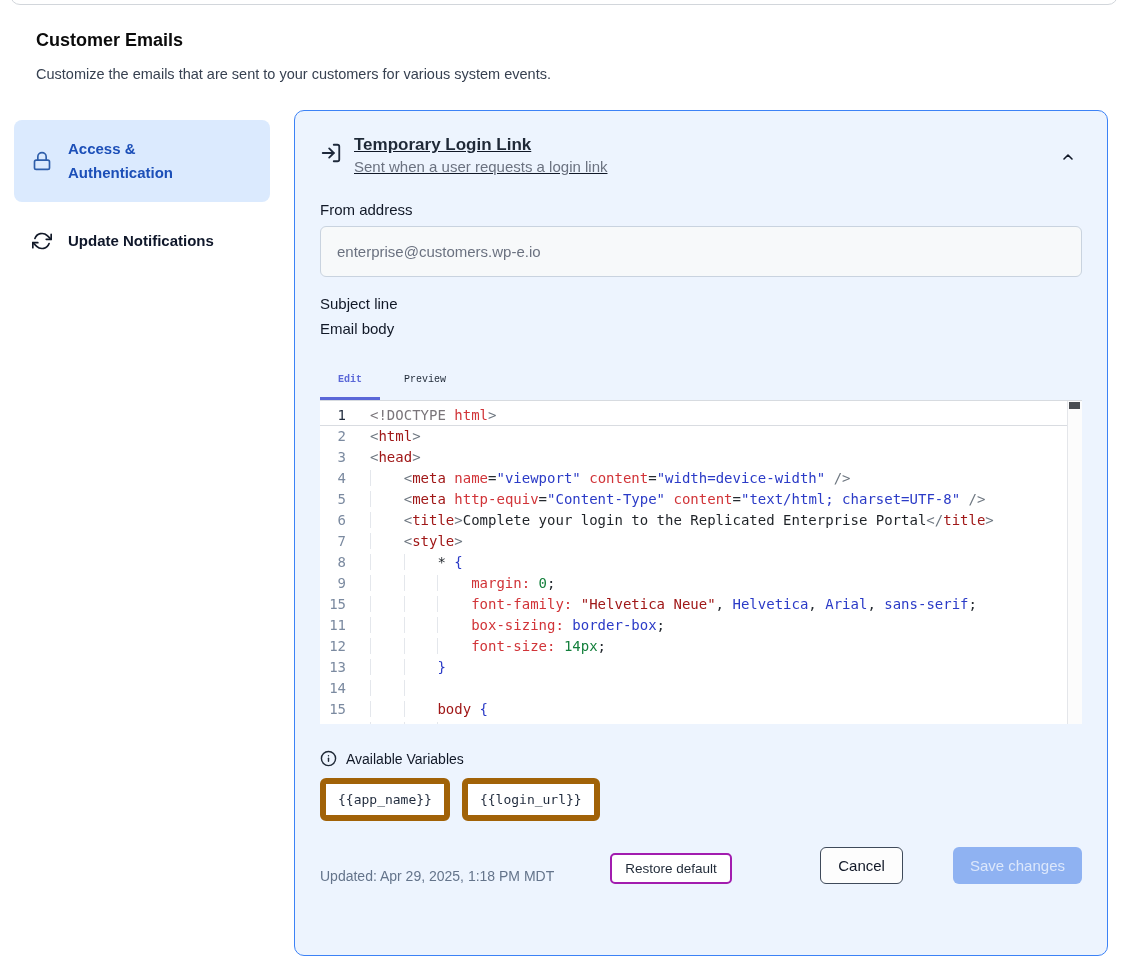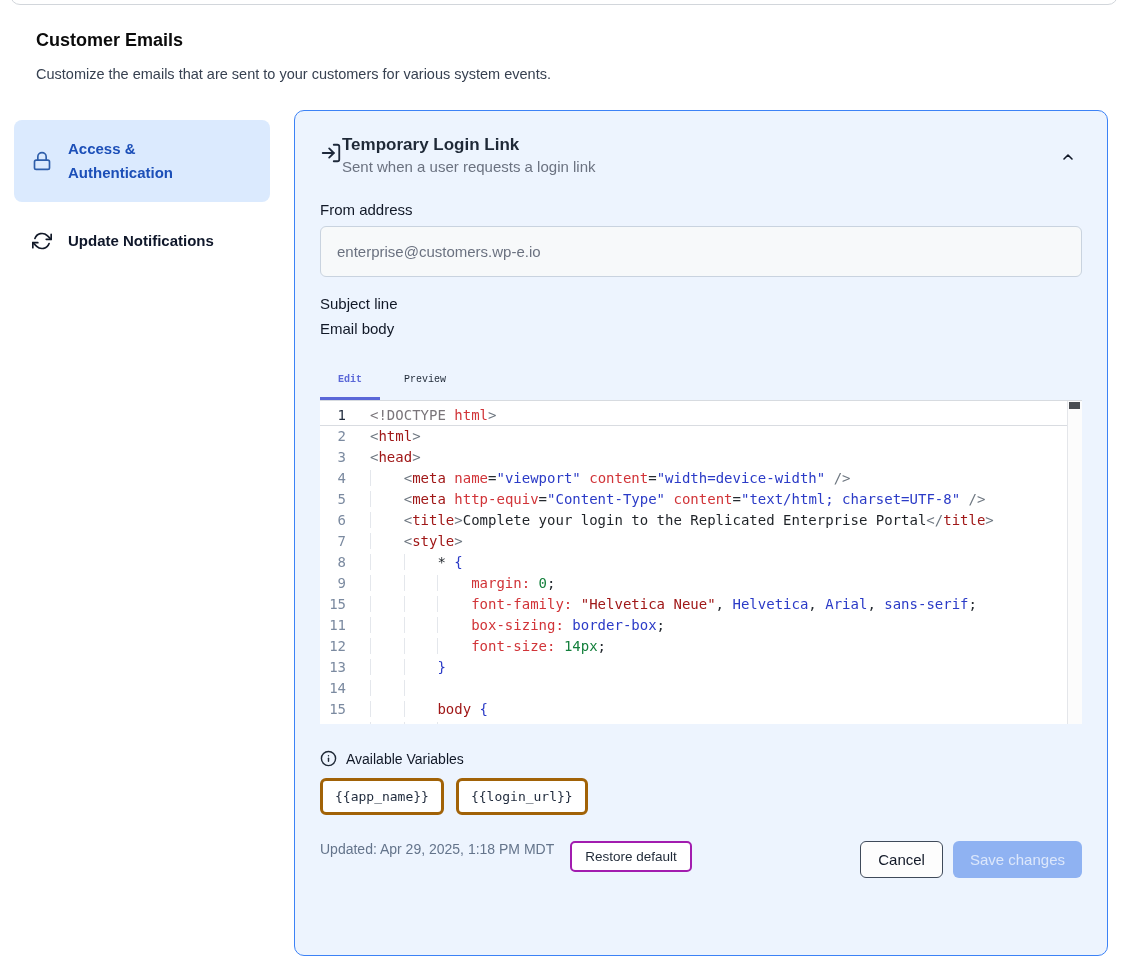--- a/index.html
+++ b/index.html
@@ -29,22 +29,22 @@
   .sb-item.active .lbl { width:128px; }
   .sb-ico { flex:none; display:flex; }
   .sb-item.active .sb-ico { color:#2e5eaa; }
   .sb-item:not(.active) .sb-ico { color:#111827; }
 
   
   .card { position:absolute; left:294px; top:110px; width:814px; height:846px;
     background:#edf4fe; border:1.5px solid #3c82f6; border-radius:10px;
     padding:24px 25px 20px; }
 
-  .panel-head { display:flex; align-items:flex-start; position:relative;
-    margin-bottom:26px; }
+  .panel-head { display:flex; align-items:flex-start; gap:12px; position:relative;
+    margin-bottom:26px;text-decoration:underline; }
   .head-ico { color:#1e293b; margin-top:7px; }
   .head-title { margin:0 0 3px; font-size:17px; font-weight:700; color:#1f2937; }
   .head-sub { margin:0; font-size:15px; color:#6b7280; }
   .collapse-btn { position:absolute; right:2px; top:10px; background:none; border:none;
     padding:4px; cursor:pointer; color:#111827; }
 
   .fld-label { font-size:15px; color:#111827; margin:0 0 8px; }
   .fld { display:block; width:100%; border:1px solid #c9d3df; border-radius:6px;
     font-size:15px; padding:0 16px; font-family:"Liberation Sans",sans-serif; }
   .fld.gray { height:51px; background:#f7f9fa; color:#6b7280; margin-bottom:18px; }
@@ -86,25 +86,25 @@
     background:#fcfcfc; border-left:1px solid #e4e6ea; }
   .sb-thumb { position:absolute; top:1px; right:2px; width:11px; height:7px;
     background:#4a4d52; cursor:pointer; }
 
   
   .vars-row { display:flex; align-items:center; gap:9px; margin-top:26px; }
   .vars-ico { color:#1f2937; display:flex; }
   .vars-label { font-size:14px; color:#111827; }
   .chips { display:flex; gap:12px; margin-top:11px; }
   .chip { font-family:"DejaVu Sans Mono", monospace; font-size:13px; color:#1e293b;
-    background:#fff; border:3px solid #a16207; border-radius:6px; padding:8px 12px;
+    background:#fff; border:6px solid #a16207; border-radius:6px; padding:8px 12px;
     cursor:pointer; }
 
   
-  .foot { display:flex; align-items:flex-start; margin-top:26px; }
+  .foot { display:flex; align-items:flex-end; margin-top:26px;gap:40px; }
   .updated { font-size:14px; color:#64748b; }
   .btn { font-family:"Liberation Sans",sans-serif; cursor:pointer; }
   .btn-restore { margin-left:16px; height:31px; padding:0 13px; background:#fff;
     border:2px solid #a21caf; border-radius:5px; font-size:13.5px; color:#1f2937; }
   .spacer { flex:1; }
   .btn-cancel { height:37px; padding:0 17px; background:#fdfdfd;
     border:1px solid #3f4a5a; border-radius:6px; font-size:15px; color:#111827;
     margin-right:10px; }
   .btn-save { height:37px; padding:0 17px; background:#8fb2f2; border:none;
     border-radius:6px; font-size:15px; color:#dce7fb; }

